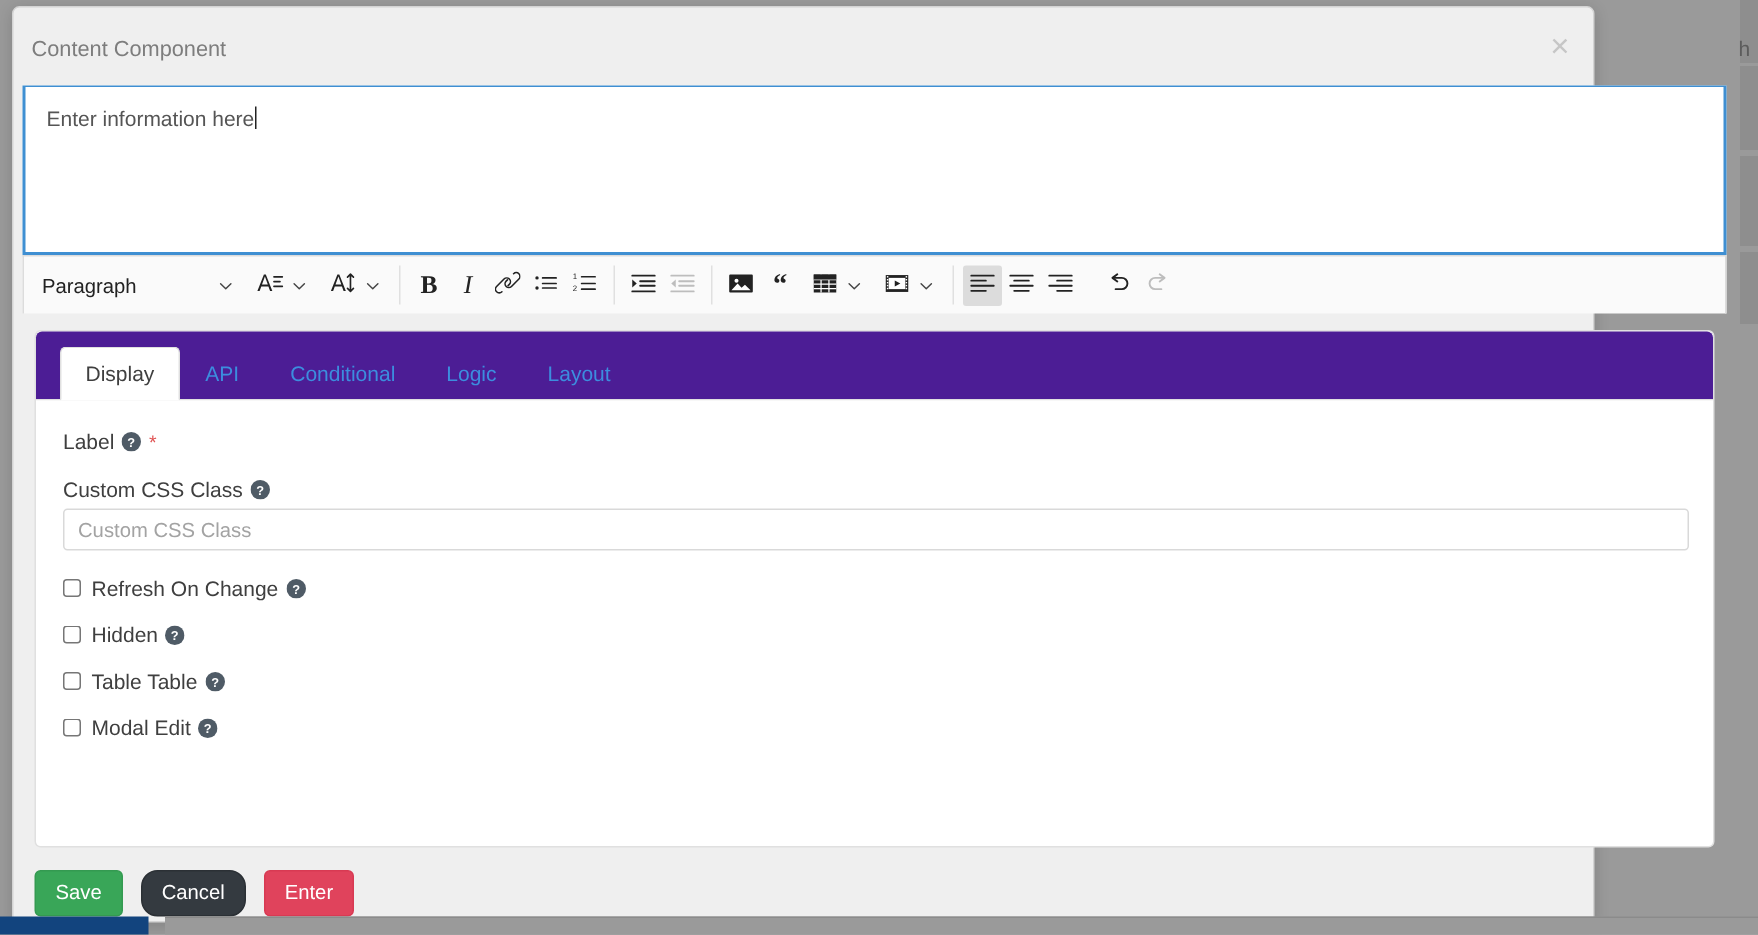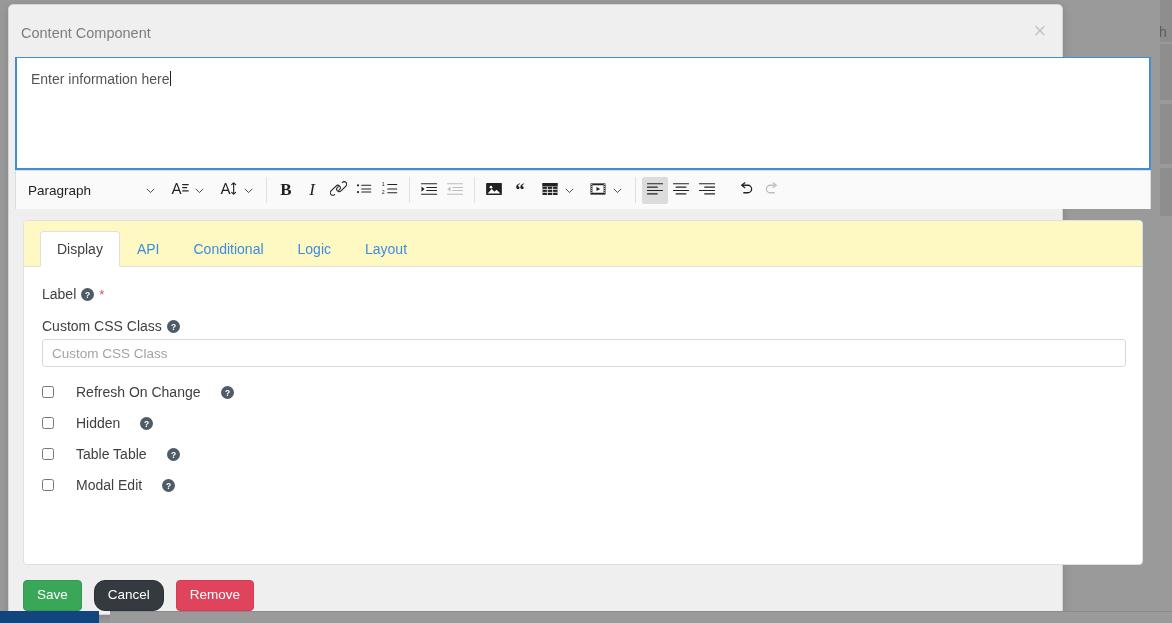--- a/index.html
+++ b/index.html
@@ -157,21 +157,21 @@
     top: 215px;
     width: 1120px;
     height: 345px;
     border: 1px solid #e0e0e0;
     border-radius: 4px;
     background: #fff;
     box-sizing: border-box;
   }
   #tabstrip {
     height: 46px;
-    background: #fef9c3;
+    background: #4c1d95;
     border-bottom: 1px solid #e0e0e0;
     border-radius: 4px 4px 0 0;
     display: flex;
     align-items: flex-end;
     padding-left: 16px;
     box-sizing: border-box;
   }
   .tab {
     font-size: 14px;
     color: #3c8dde;
@@ -225,21 +225,21 @@
     box-sizing: border-box;
     background: #fff;
     outline: none;
   }
   .text-input::placeholder { color: #a3a3a3; }
   .field-block { margin-bottom: 18px; }
 
   .check-row {
     display: flex;
     align-items: center;
-    gap: 20px;
+    gap: 5px;
     margin-bottom: 17px;
     font-size: 14px;
     color: #3f3f3f;
     line-height: 1;
   }
   .check-row input[type=checkbox] {
     margin: 0 2px 0 0;
     width: 12px;
     height: 12px;
   }
@@ -596,19 +596,19 @@
             </svg>
         </span>
       </div>
 
     </div>
   </div>
 
   <div id="modal-footer">
     <button class="btn" id="save-button">Save</button>
     <button class="btn" id="cancel-button">Cancel</button>
-    <button class="btn" id="remove-button">Remove</button>
+    <button class="btn" id="remove-button">Enter</button>
   </div>
 
 </div>
 
 <div id="bottom-progress"></div>
 <div id="hscrollbar-track"></div>
 
 </body></html>

